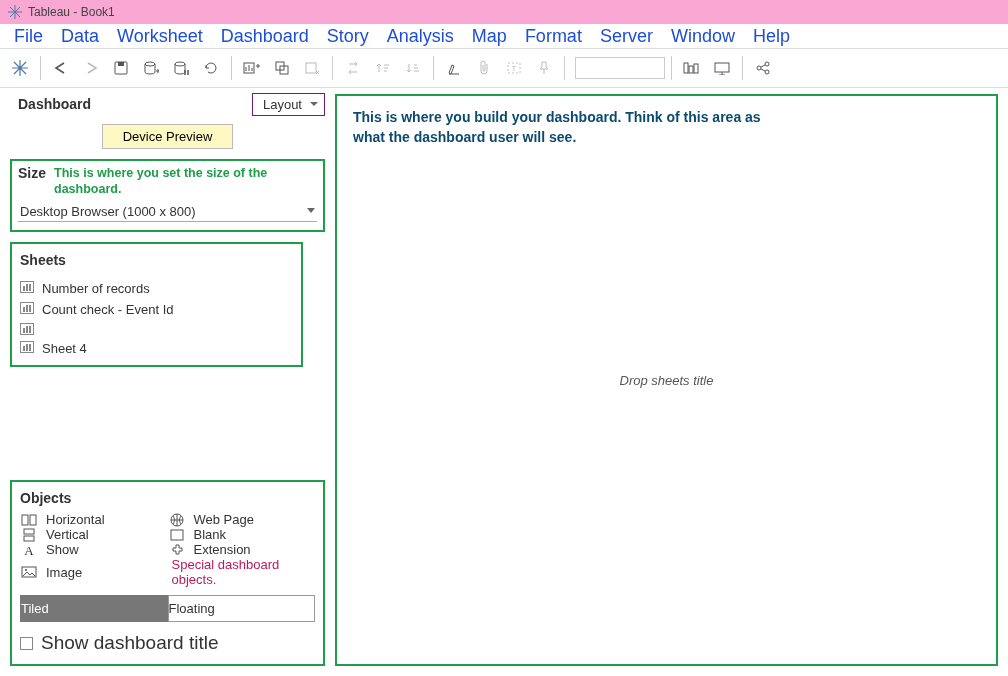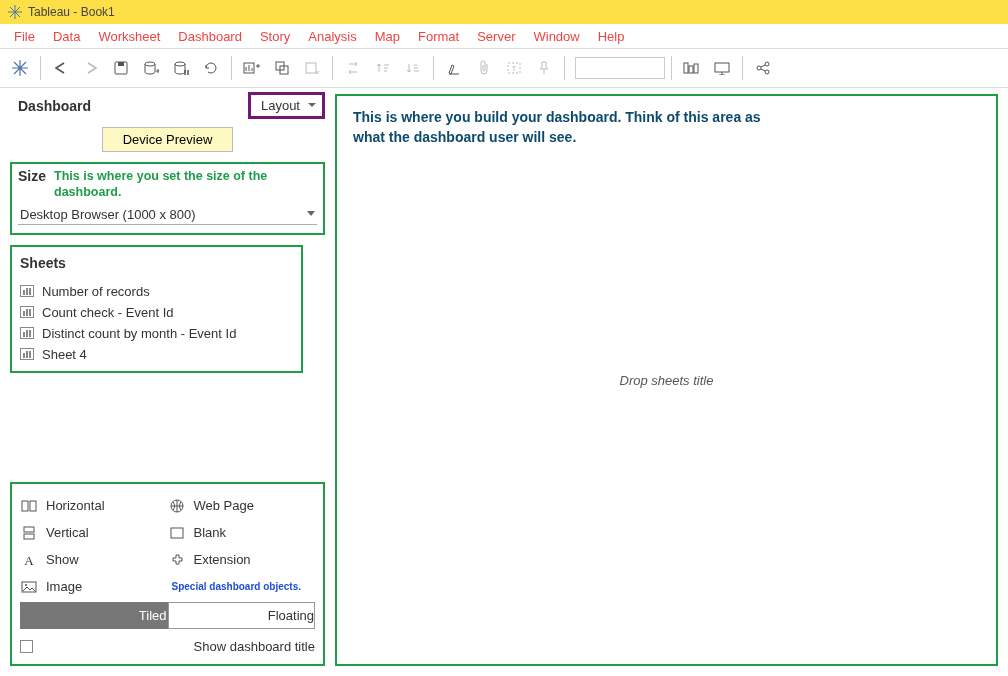--- a/index.html
+++ b/index.html
@@ -1,67 +1,67 @@
 <!DOCTYPE html>
 <html><head>
 <meta charset="utf-8">
 <style>
 * { box-sizing: border-box; margin: 0; padding: 0; }
 body { font-family: "Segoe UI", Arial, sans-serif; font-size: 13px; color: #333; background: #fff; width: 1008px; height: 676px; overflow: hidden; }
 
-.titlebar { display: flex; align-items: center; padding: 4px 8px; height: 24px; background: #fde047; }
+.titlebar { display: flex; align-items: center; padding: 4px 8px; height: 24px; background: #f9a8d4; }
 .titlebar .logo { width: 14px; height: 14px; margin-right: 6px; }
 .titlebar .title { font-size: 12px; color: #444; }
 
 .menubar { display: flex; gap: 2px; padding: 2px 6px; height: 24px; align-items: center; }
-.menubar span { padding: 2px 8px; font-size: 13px; color: #ef4444; cursor: default; }
+.menubar span { padding: 2px 8px; font-size: 18px; color: #1d4ed8; cursor: default; }
 
 .toolbar { display: flex; align-items: center; padding: 4px 6px; border-top: 1px solid #ddd; border-bottom: 1px solid #ddd; height: 40px; gap: 2px; }
 .toolbar .sep { width: 1px; height: 24px; background: #ccc; margin: 0 4px; }
 .toolbar .btn { width: 28px; height: 28px; display: flex; align-items: center; justify-content: center; color: #555; cursor: default; }
 .toolbar .btn.disabled { color: #bbb; }
 .toolbar .dropdown-box { width: 90px; height: 22px; border: 1px solid #ccc; margin-left: 4px; }
 
 .main { display: flex; height: calc(676px - 24px - 24px - 40px); }
 .sidebar { width: 335px; padding: 4px 10px 10px 10px; }
 .canvas-wrap { flex: 1; padding: 6px 10px 10px 0; }
 
 .tabs { display: flex; align-items: center; margin-bottom: 8px; }
 .tab-active { font-weight: bold; font-size: 14px; padding: 4px 8px; }
-.layout-select { margin-left: auto; border: 3px solid #701a75; padding: 3px 22px 3px 10px; font-size: 13px; position: relative; background: #fff; }
+.layout-select { margin-left: auto; border: 1px solid #701a75; padding: 3px 22px 3px 10px; font-size: 13px; position: relative; background: #fff; }
 .layout-select::after { content: ""; position: absolute; right: 6px; top: 8px; border-left: 4px solid transparent; border-right: 4px solid transparent; border-top: 4px solid #666; }
 
 .device-preview { margin: 4px auto 10px auto; display: block; border: 1px solid #bbb; background: #fef9c3; padding: 4px 20px; font-size: 13px; cursor: default; }
 
 .section-label { font-weight: bold; font-size: 14px; margin-bottom: 4px; }
 
 .size-box { border: 2px solid #1e9e4a; padding: 4px 6px 8px 6px; margin-bottom: 10px; }
 .size-row { display: flex; align-items: flex-start; }
 .size-row .section-label { margin-right: 8px; }
 .annot { color: #1e9e4a; font-weight: bold; font-size: 12.5px; line-height: 1.3; }
 .size-select { margin-top: 4px; border-bottom: 1px solid #aaa; padding: 2px 18px 2px 2px; font-size: 13px; position: relative; }
 .size-select::after { content: ""; position: absolute; right: 2px; top: 6px; border-left: 4px solid transparent; border-right: 4px solid transparent; border-top: 5px solid #666; }
 
 .sheets-box { border: 2px solid #1e9e4a; padding: 8px 8px 6px 8px; margin-bottom: 14px; width: 293px; }
-.sheet-item { display: flex; align-items: center; padding: 3px 0; font-size: 13px; cursor: default; }
+.sheet-item { display: flex; align-items: flex-start; padding: 3px 0; font-size: 13px; cursor: default; }
 .sheet-icon { width: 14px; height: 12px; border: 1px solid #888; margin-right: 8px; position: relative; }
 .sheet-icon::before { content: ""; position: absolute; left: 2px; bottom: 1px; width: 2px; height: 5px; background: #888; }
 .sheet-icon::after { content: ""; position: absolute; left: 5px; bottom: 1px; width: 2px; height: 7px; background: #888; box-shadow: 3px 0 0 #888; }
 
 .objects-box { border: 2px solid #1e9e4a; padding: 8px 8px 10px 8px; position: absolute; bottom: 10px; left: 10px; width: 315px; }
-.objects-grid { display: grid; grid-template-columns: 1fr 1fr; row-gap: 12px; margin-top: 6px; margin-bottom: 8px; }
+.objects-grid { display: grid; grid-template-columns: 1fr 1fr; row-gap: 0; margin-top: 6px; margin-bottom: 8px; }
 .obj-item { display: flex; align-items: center; font-size: 13px; cursor: default; }
 .obj-item .oicon { width: 18px; height: 14px; margin-right: 8px; display: flex; align-items: center; justify-content: center; color: #555; }
-.obj-annot { color: #1d4ed8; font-weight: bold; font-size: 10px; margin-left: 4px; }
+.obj-annot { color: #be185d; font-weight: normal; font-size: 13px; margin-left: 4px; }
 
 .tiled-float { display: flex; margin: 8px 0 10px 0; }
-.tiled-float div { flex: 1; text-align: right; padding: 5px 0; font-size: 13px; border: 1px solid #999; cursor: default; }
+.tiled-float div { flex: 1; text-align: left; padding: 5px 0; font-size: 13px; border: 1px solid #999; cursor: default; }
 .tiled-float .active { background: #777; color: #fff; border-color: #777; }
 
-.show-title { display: flex; align-items: center; font-size: 13px; justify-content: space-between; }
+.show-title { display: flex; align-items: center; font-size: 19px; }
 .checkbox { width: 13px; height: 13px; border: 1px solid #888; margin-right: 8px; }
 
 .canvas { border: 2px solid #1e9e4a; height: 100%; position: relative; padding: 12px 16px; }
 .canvas .annot-canvas { color: #0c4a6e; font-weight: bold; font-size: 14px; line-height: 1.4; max-width: 440px; }
 .drop-here { position: absolute; top: 50%; left: 0; right: 0; text-align: center; font-style: italic; color: #555; transform: translateY(-50%); }
 
 svg { display: block; }
 </style>
 </head>
 <body>
@@ -240,29 +240,29 @@
       <div class="sheet-item">
           <span class="sheet-icon"></span>
           <span>Number of records</span>
         </div>
       <div class="sheet-item">
           <span class="sheet-icon"></span>
           <span>Count check - Event Id</span>
         </div>
       <div class="sheet-item">
           <span class="sheet-icon"></span>
-          <span>Distinct count by month - Event Id</span>
         </div>
       <div class="sheet-item">
           <span class="sheet-icon"></span>
           <span>Sheet 4</span>
         </div>
     </div>
 
     <div class="objects-box">
+      <div class="section-label">Objects</div>
       <div class="objects-grid">
         <div class="obj-item">
             <span class="oicon">
               <svg width="16" height="12">
                 <rect x="1" y="1" width="6" height="10" fill="none" stroke="#555"></rect>
                 <rect x="9" y="1" width="6" height="10" fill="none" stroke="#555"></rect>
               </svg>
             </span>
             <span>Horizontal</span>
           </div>

